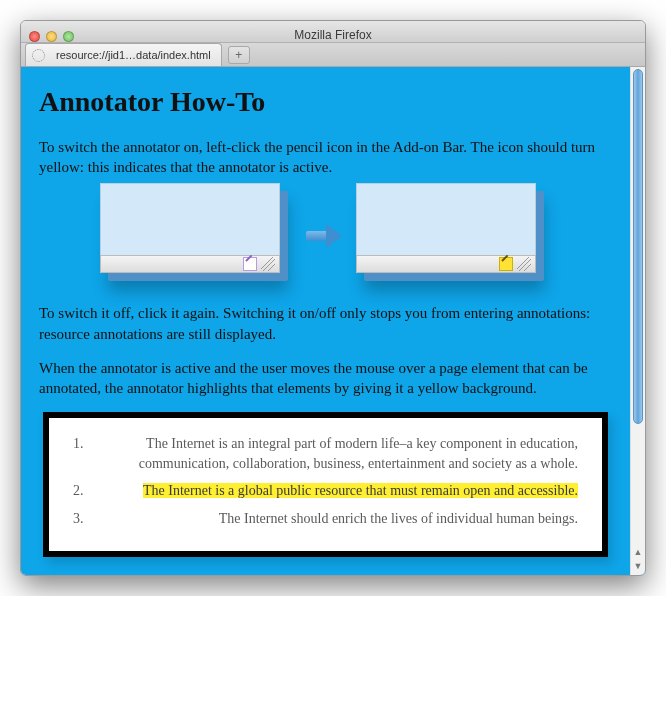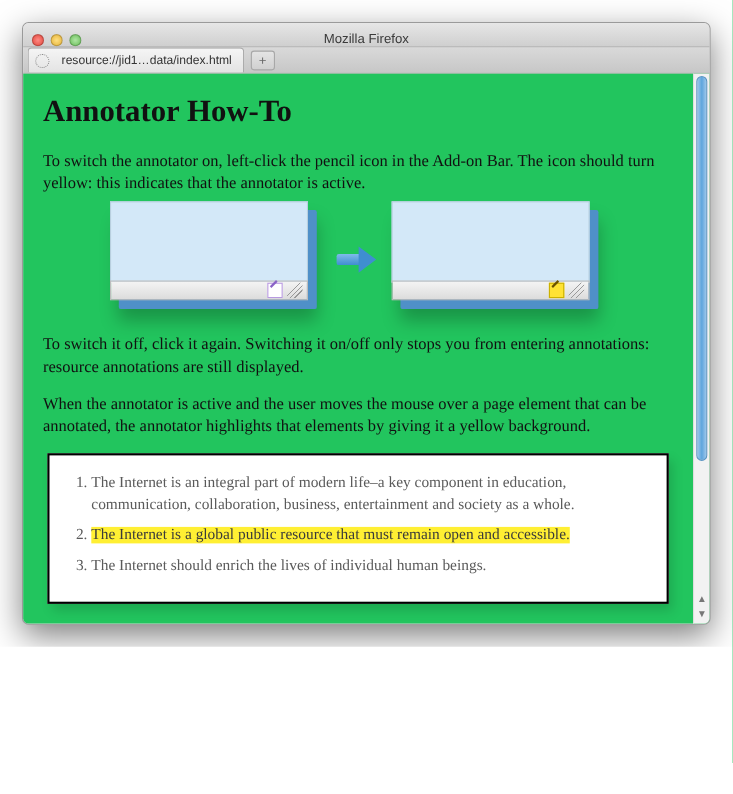--- a/index.html
+++ b/index.html
@@ -85,21 +85,21 @@
     border: 1px solid #a8a8a8;
     border-radius: 3px;
     display: flex;
     align-items: center;
     justify-content: center;
     font-size: 12px;
     color: #666;
   }
   .content-wrap {
     display: flex;
-    background: #22c55e;
+    background: #0ea5e9;
   }
   .content {
     flex: 1;
     padding: 12px 18px 18px 18px;
     font-size: 15px;
     line-height: 1.35;
     color: #111;
   }
   .content h1 {
     font-family: Georgia, serif;
@@ -207,26 +207,27 @@
     width:0;height:0;
     border-top:12px solid transparent;
     border-bottom:12px solid transparent;
     border-left:16px solid #3f8ed0;
   }
 
   
   .manifesto {
     margin: 0 4px;
     background:#fff;
-    border:2px solid #000000;
+    border:6px solid #000000;
     box-shadow: 4px 6px 10px rgba(0,0,0,0.15);
     padding: 16px 24px 14px 12px;
     font-family: Georgia, serif;
     color:#5a5a5a;
     font-size:14px;
+    text-align:right;
   }
   .manifesto ol{
     margin:0;
     padding-left:26px;
   }
   .manifesto li{
     margin-bottom:8px;
     line-height:1.4;
   }
   .hl{

